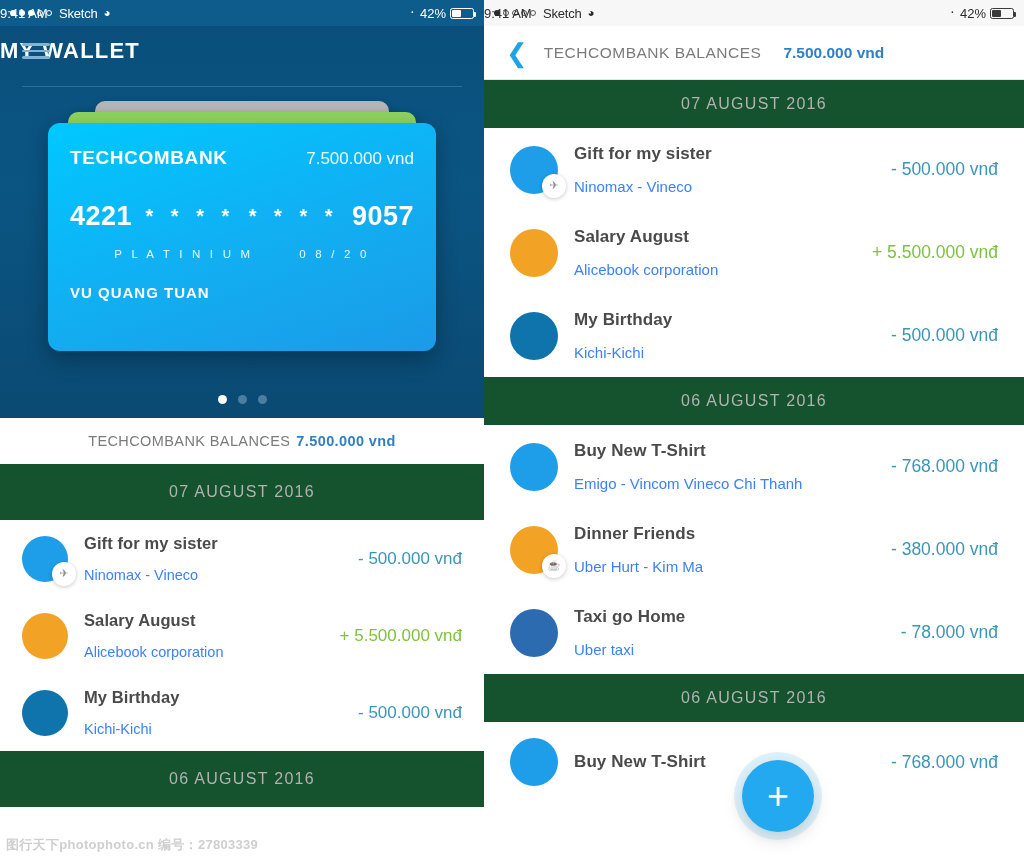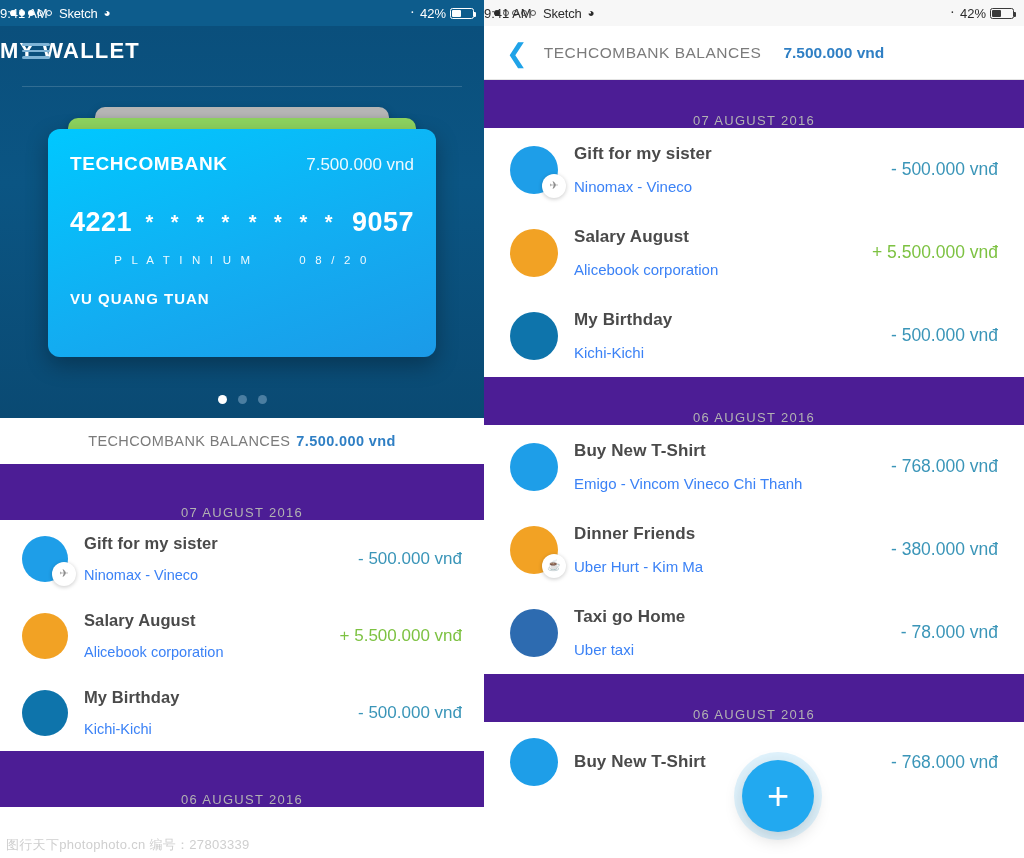--- a/index.html
+++ b/index.html
@@ -59,21 +59,21 @@
   .hero-nav { height:50px; display:flex; align-items:center; position:relative; }
   .hamburger { position:absolute; left:22px; width:28px; cursor:pointer; }
   .hamburger i { display:block; height:2.5px; background:#7fb4d6; border-radius:2px; margin:4px 0; }
   .hero-title {
     width:100%; color:#ffffff;
     font-size:22px; font-weight:bold; letter-spacing:1.2px;
   }
   .hero-divider { height:1px; background:rgba(255,255,255,0.16); margin:10px 22px 0 22px; }
 
   
-  .card-stack { position:relative; margin-top:20px; height:260px;padding-left:16px; }
+  .card-stack { position:relative; margin-top:14px; height:260px;padding-left:16px; }
   .card-back {
     position:absolute; left:95px; right:95px; top:0; height:50px;
     background:#b5b5b5; border-radius:10px 10px 4px 4px;
     box-shadow:0 3px 8px rgba(0,0,0,0.25);
   }
   .card-mid {
     position:absolute; left:68px; right:68px; top:11px; height:50px;
     background:#8ed45f; border-radius:10px 10px 4px 4px;
     box-shadow:0 3px 8px rgba(0,0,0,0.25);
   }
@@ -115,22 +115,22 @@
     height:54px; display:flex; align-items:center;
     background:#ffffff; padding:0 22px; gap:16px;
     border-bottom:1px solid #e4e4e4;
   }
   .back-arrow { color:#1fa3e8; font-size:26px; font-weight:300; cursor:pointer; line-height:1; }
   .backbar .lbl { color:#7b7b7b; font-size:15.5px; letter-spacing:0.5px; }
   .backbar .amt { color:#2f7fc4; font-weight:bold; font-size:15.5px; margin-left:6px; }
 
   
   .datehdr {
-    background:#4c1d95; height:48px; display:flex; align-items:flex-end;
-    justify-content:center; color:#b2b2b2; font-size:13px; letter-spacing:1.3px;
+    background:#14532d; height:48px; display:flex; align-items:center;
+    justify-content:center; color:#b2b2b2; font-size:16px; letter-spacing:1.3px;
   }
   .datehdr.tall { height:56px; }
 
   
   .txlist { background:#ffffff; }
   .tx {
     display:flex; align-items:center; padding:14px 22px;
     gap:16px; position:relative;
   }
   .tx.r { padding:16px 26px; }
@@ -162,21 +162,21 @@
     display:flex; align-items:center; justify-content:center;
     font-size:38px; font-weight:300; line-height:1;
     box-shadow:0 0 0 8px rgba(34,169,240,0.14), 0 6px 18px rgba(0,0,0,0.18);
     cursor:pointer; z-index:40;
   }
 
   
   .watermark {
     position:absolute; left:6px; bottom:4px;
     font-size:13px; color:#cfcfcf; letter-spacing:0.3px;
-    white-space:nowrap; z-index:50;
+    white-space:nowrap; z-index:50;font-weight:bold;
   }
 </style>
 </head>
 <body>
 
 <div class="screens">
 
   <div class="phone-left">
 
     <div class="statusbar sb-dark">

